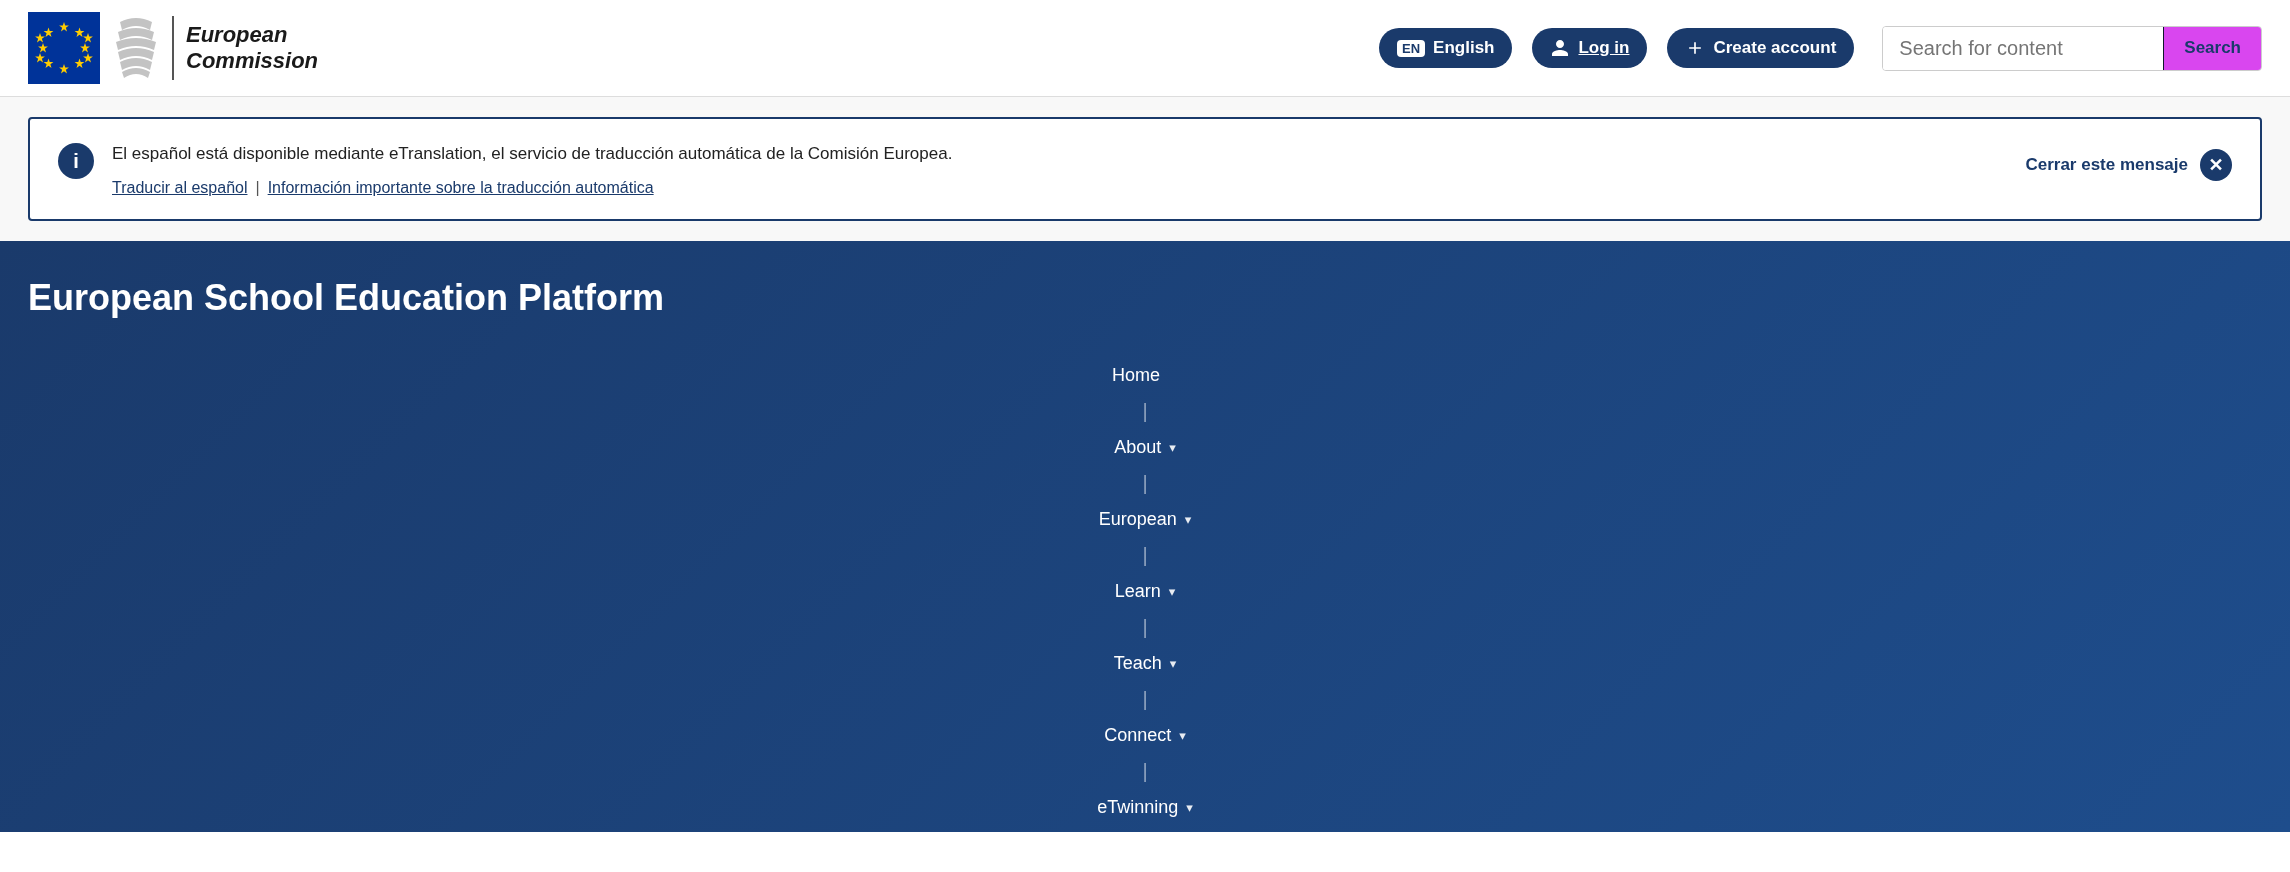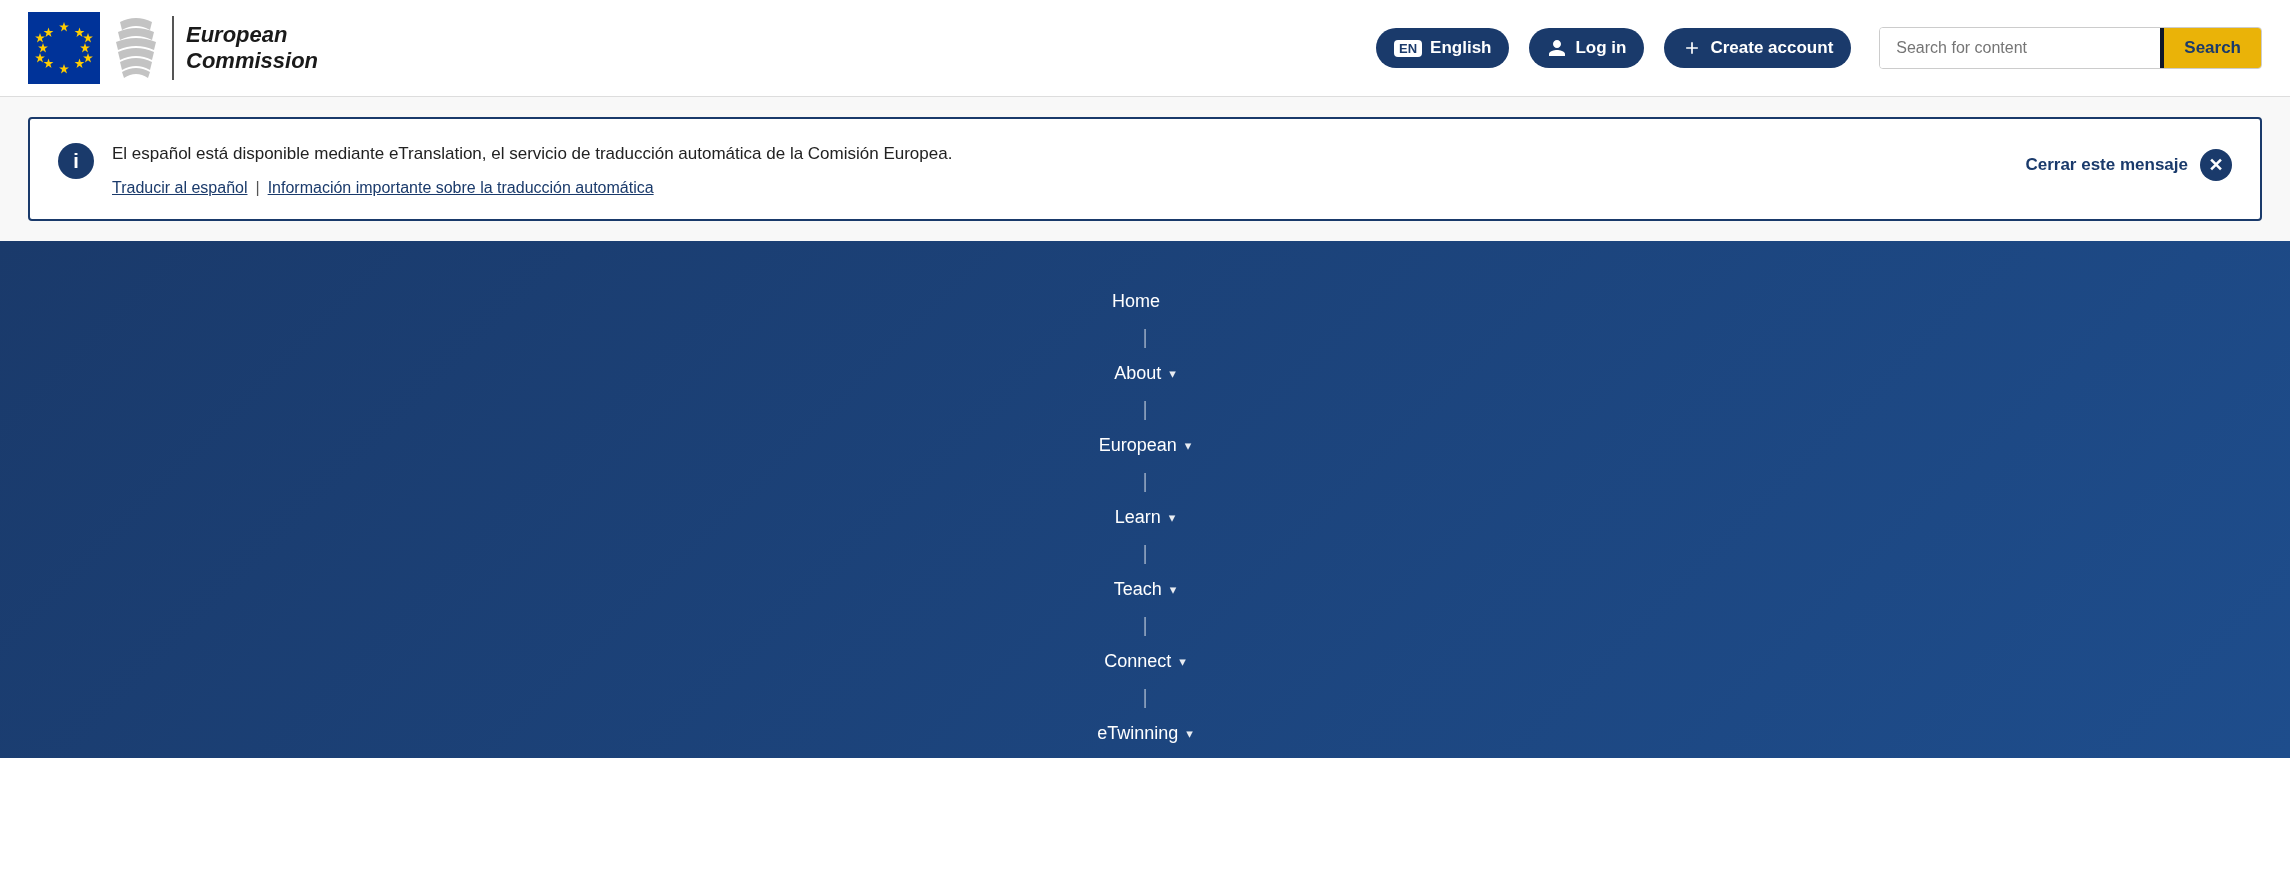--- a/index.html
+++ b/index.html
@@ -77,20 +77,21 @@
       gap: 8px;
       background: #1a3a6b;
       color: #fff;
       border: none;
       border-radius: 24px;
       padding: 10px 18px;
       font-size: 17px;
       font-weight: 600;
       cursor: pointer;
       margin-left: 8px;
+      text-decoration: underline;
     }
     .create-btn {
       display: flex;
       align-items: flex-end;
       gap: 8px;
       background: #1a3a6b;
       color: #fff;
       border: none;
       border-radius: 24px;
       padding: 10px 18px;
@@ -105,29 +106,29 @@
       border: 1px solid #ccc;
       border-radius: 4px;
       overflow: hidden;
       margin-left: 16px;
       flex-shrink: 0;
     }
     .search-input {
       border: none;
       outline: none;
       padding: 10px 16px;
-      font-size: 16px;
+      font-size: 20px;
       color: #888;
       width: 280px;
       background: #fff;
     }
     .search-btn {
-      background: #eab308;
-      border: none;
-      border-left: 4px solid #0f172a;
+      background: #d946ef;
+      border: none;
+      border-left: 1px solid #0f172a;
       padding: 10px 20px;
       font-size: 17px;
       font-weight: 700;
       color: #1a3a6b;
       cursor: pointer;
     }
 
     
     .notification-area {
       padding: 20px 28px;
@@ -340,20 +341,21 @@
     <div class="close-area">
       <span class="close-msg-text">Cerrar este mensaje</span>
       <button class="close-x-btn">
         <span>✕</span>
       </button>
     </div>
   </div>
 </div>
 
 <div class="blue-section">
+  <h1 class="platform-title">European School Education Platform</h1>
   <nav class="main-nav">
 
   <div class="nav-item home">
         <span>Home</span>
       </div>
       <span class="nav-divider">|</span>
       <div class="nav-item">
         <span>About</span>
         <span class="chevron-icon">▾</span>
       </div>

